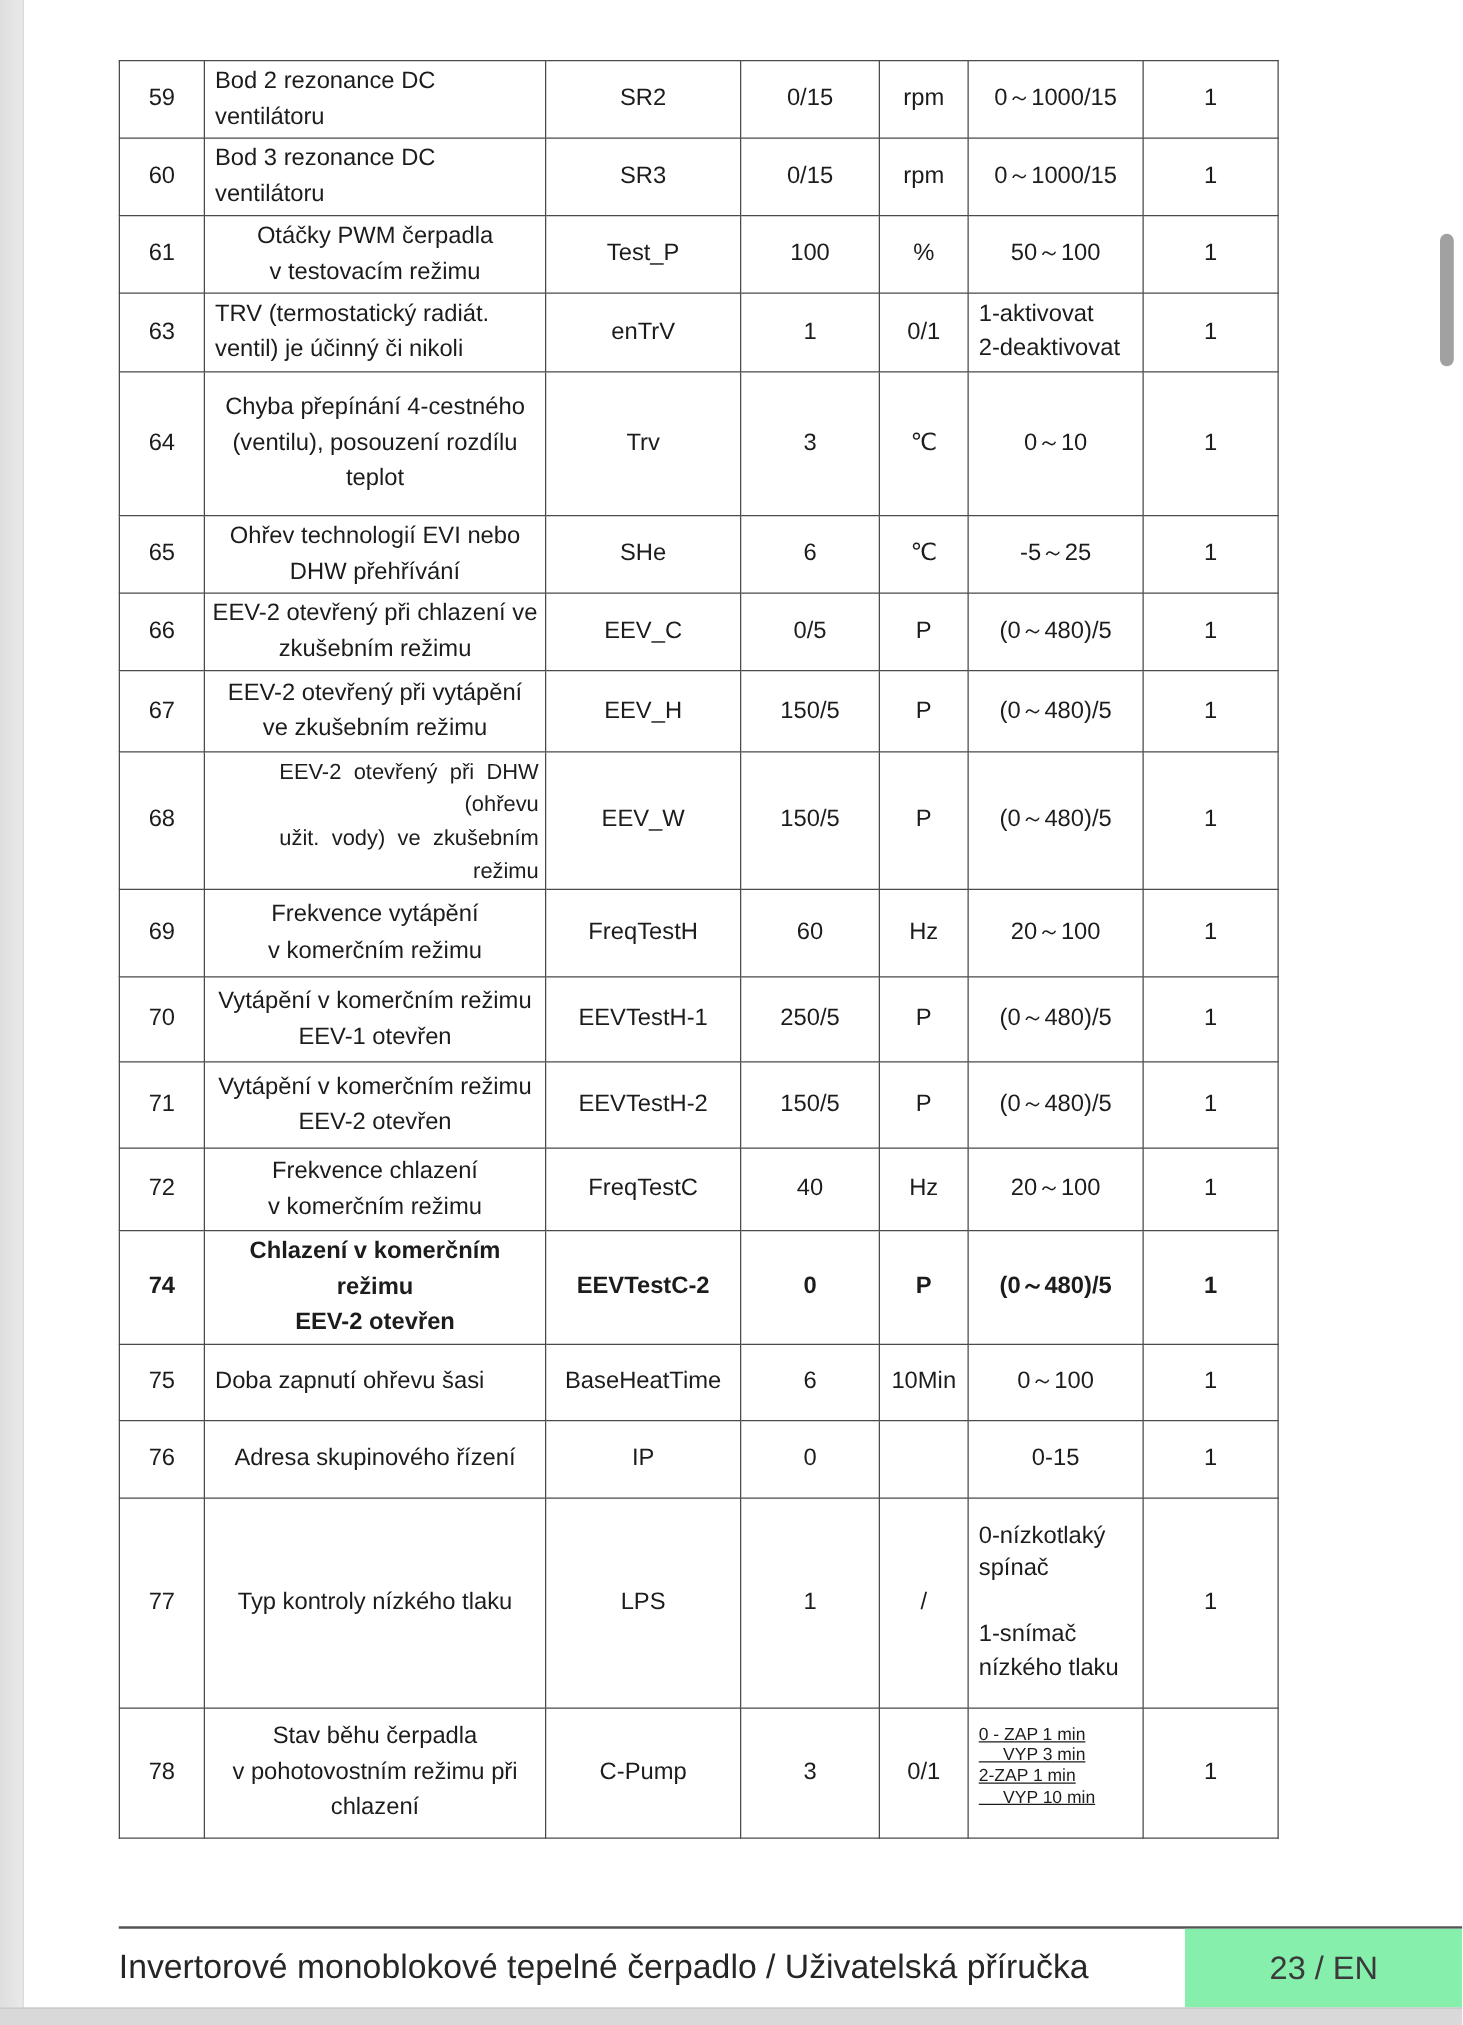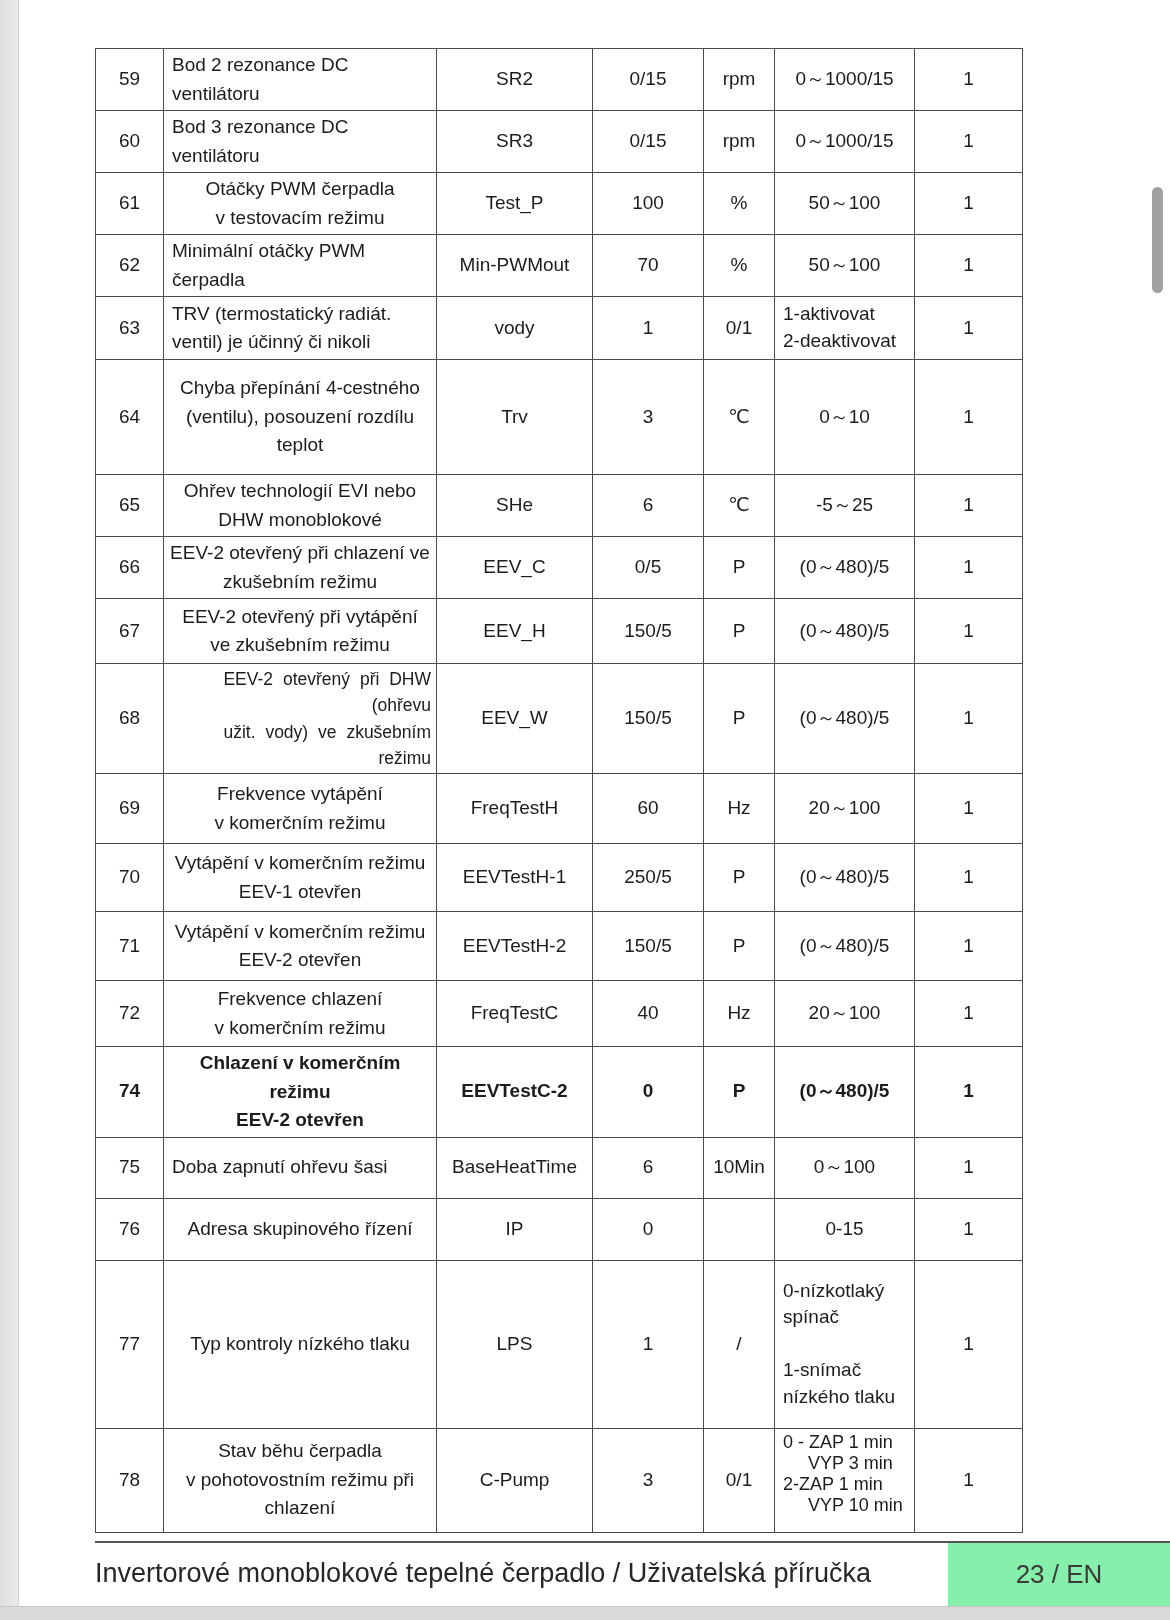--- a/index.html
+++ b/index.html
@@ -35,21 +35,21 @@
     font-size: 19px;
     line-height: 1.4;
     color: #1c1c1c;
     white-space: pre-wrap;
     overflow: hidden;
   }
   .cell-desc  { line-height: 1.5; }
   .align-left { text-align: left; padding-left: 8px; }
   .align-justify { text-align: right; word-spacing: 5px; padding-left: 8px; font-size: 17.5px; }
   .desc-small { font-size: 17.5px; }
-  .range-tight { line-height: 1.18; font-size: 18px; padding-top: 0; padding-bottom: 12px; }
+  .range-tight { line-height: 1.18; font-size: 14px; padding-top: 0; padding-bottom: 12px; text-decoration: underline; }
   .footer-rule {
     position: absolute;
     left: 95px; top: 1541px;
     width: 1075px; height: 0;
     border-top: 2px solid #555555;
   }
   .footer-title {
     position: absolute;
     left: 95px; top: 1558px;
     font-size: 27px;
@@ -121,55 +121,46 @@
         <tr style="height: 59px;">
       <td class="cell cell-no">61</td>
       <td class="cell cell-desc">Otáčky PWM čerpadla
 v testovacím režimu</td>
       <td class="cell cell-code">Test_P</td>
       <td class="cell cell-default">100</td>
       <td class="cell cell-unit">%</td>
       <td class="cell cell-range">50～100</td>
       <td class="cell cell-step">1</td>
     </tr>
-        <tr style="height: 58px;">
-      <td class="cell cell-no">62</td>
-      <td class="cell cell-desc align-left">Minimální otáčky PWM čerpadla</td>
-      <td class="cell cell-code">Min-PWMout</td>
-      <td class="cell cell-default">70</td>
-      <td class="cell cell-unit">%</td>
-      <td class="cell cell-range">50～100</td>
-      <td class="cell cell-step">1</td>
-    </tr>
         <tr style="height: 63px;">
       <td class="cell cell-no">63</td>
       <td class="cell cell-desc align-left">TRV (termostatický radiát.
 ventil) je účinný či nikoli</td>
-      <td class="cell cell-code">vody</td>
+      <td class="cell cell-code">enTrV</td>
       <td class="cell cell-default">1</td>
       <td class="cell cell-unit">0/1</td>
       <td class="cell cell-range align-left">1-aktivovat
 2-deaktivovat</td>
       <td class="cell cell-step">1</td>
     </tr>
         <tr style="height: 115px;">
       <td class="cell cell-no">64</td>
       <td class="cell cell-desc">Chyba přepínání 4-cestného
 (ventilu), posouzení rozdílu
 teplot</td>
       <td class="cell cell-code">Trv</td>
       <td class="cell cell-default">3</td>
       <td class="cell cell-unit">℃</td>
       <td class="cell cell-range">0～10</td>
       <td class="cell cell-step">1</td>
     </tr>
         <tr style="height: 56px;">
       <td class="cell cell-no">65</td>
       <td class="cell cell-desc">Ohřev technologií EVI nebo
-DHW monoblokové</td>
+DHW přehřívání</td>
       <td class="cell cell-code">SHe</td>
       <td class="cell cell-default">6</td>
       <td class="cell cell-unit">℃</td>
       <td class="cell cell-range">-5～25</td>
       <td class="cell cell-step">1</td>
     </tr>
         <tr style="height: 59px;">
       <td class="cell cell-no">66</td>
       <td class="cell cell-desc">EEV-2 otevřený při chlazení ve
 zkušebním režimu</td>

